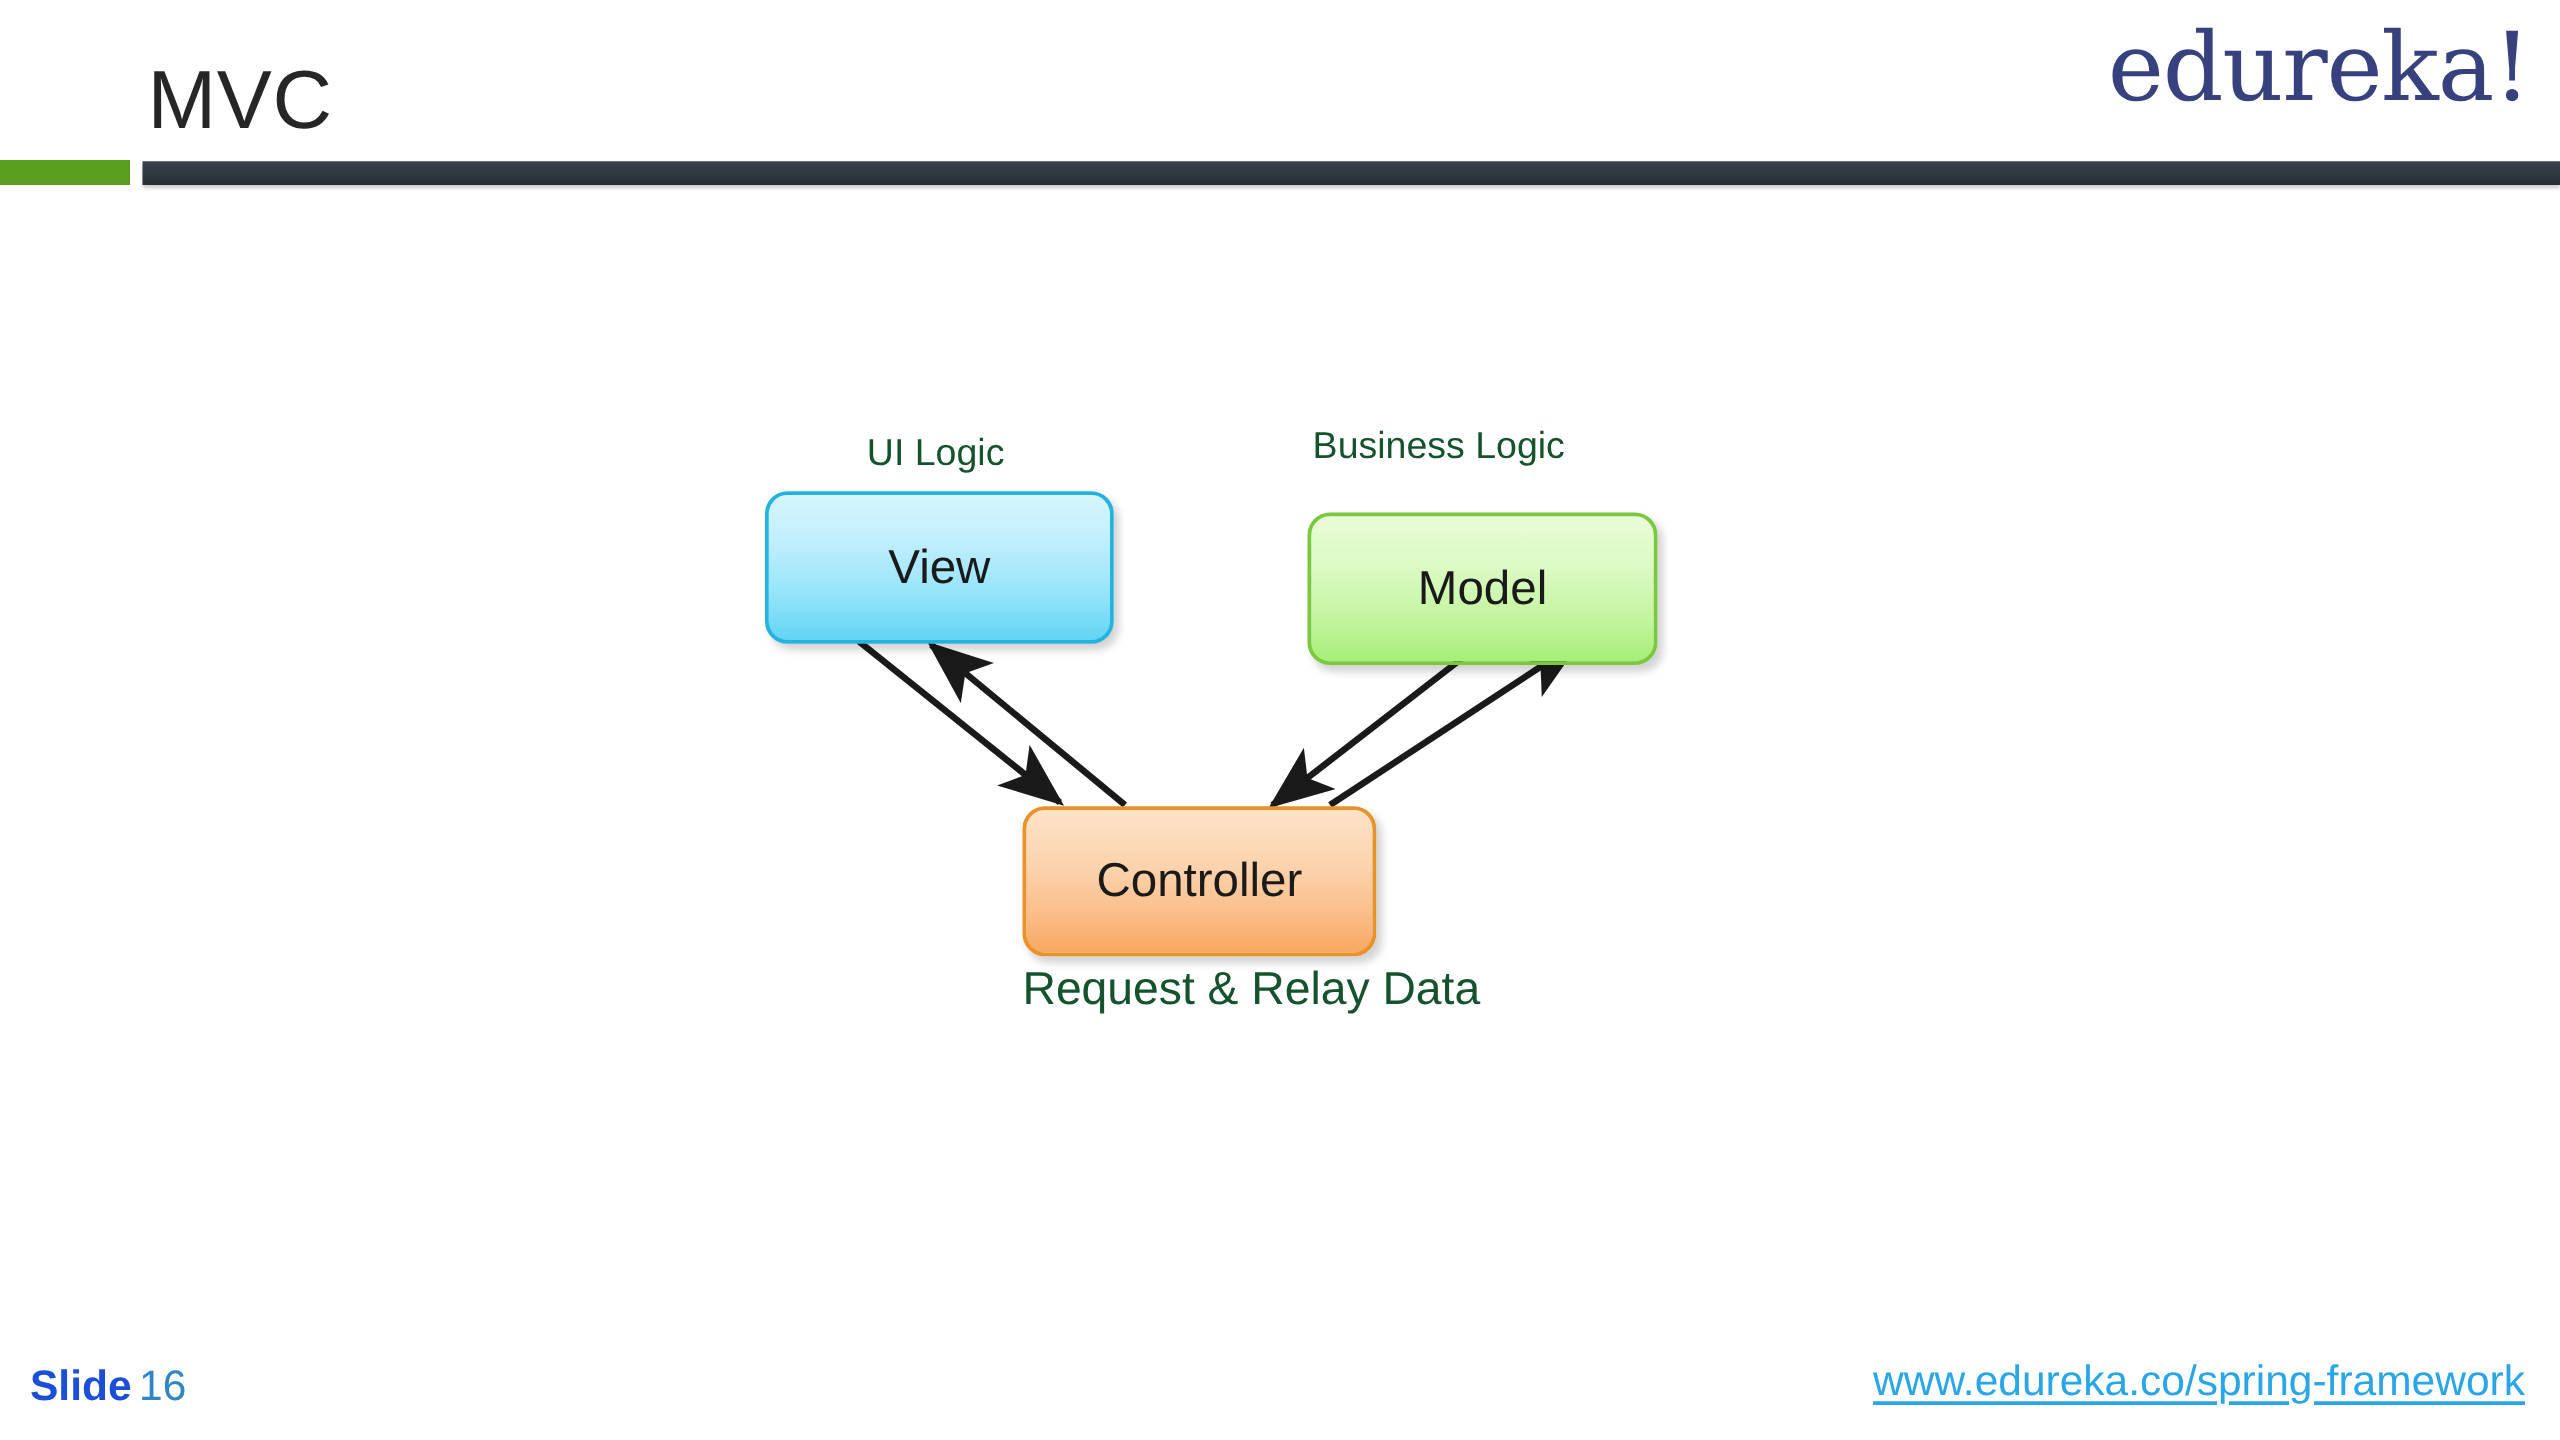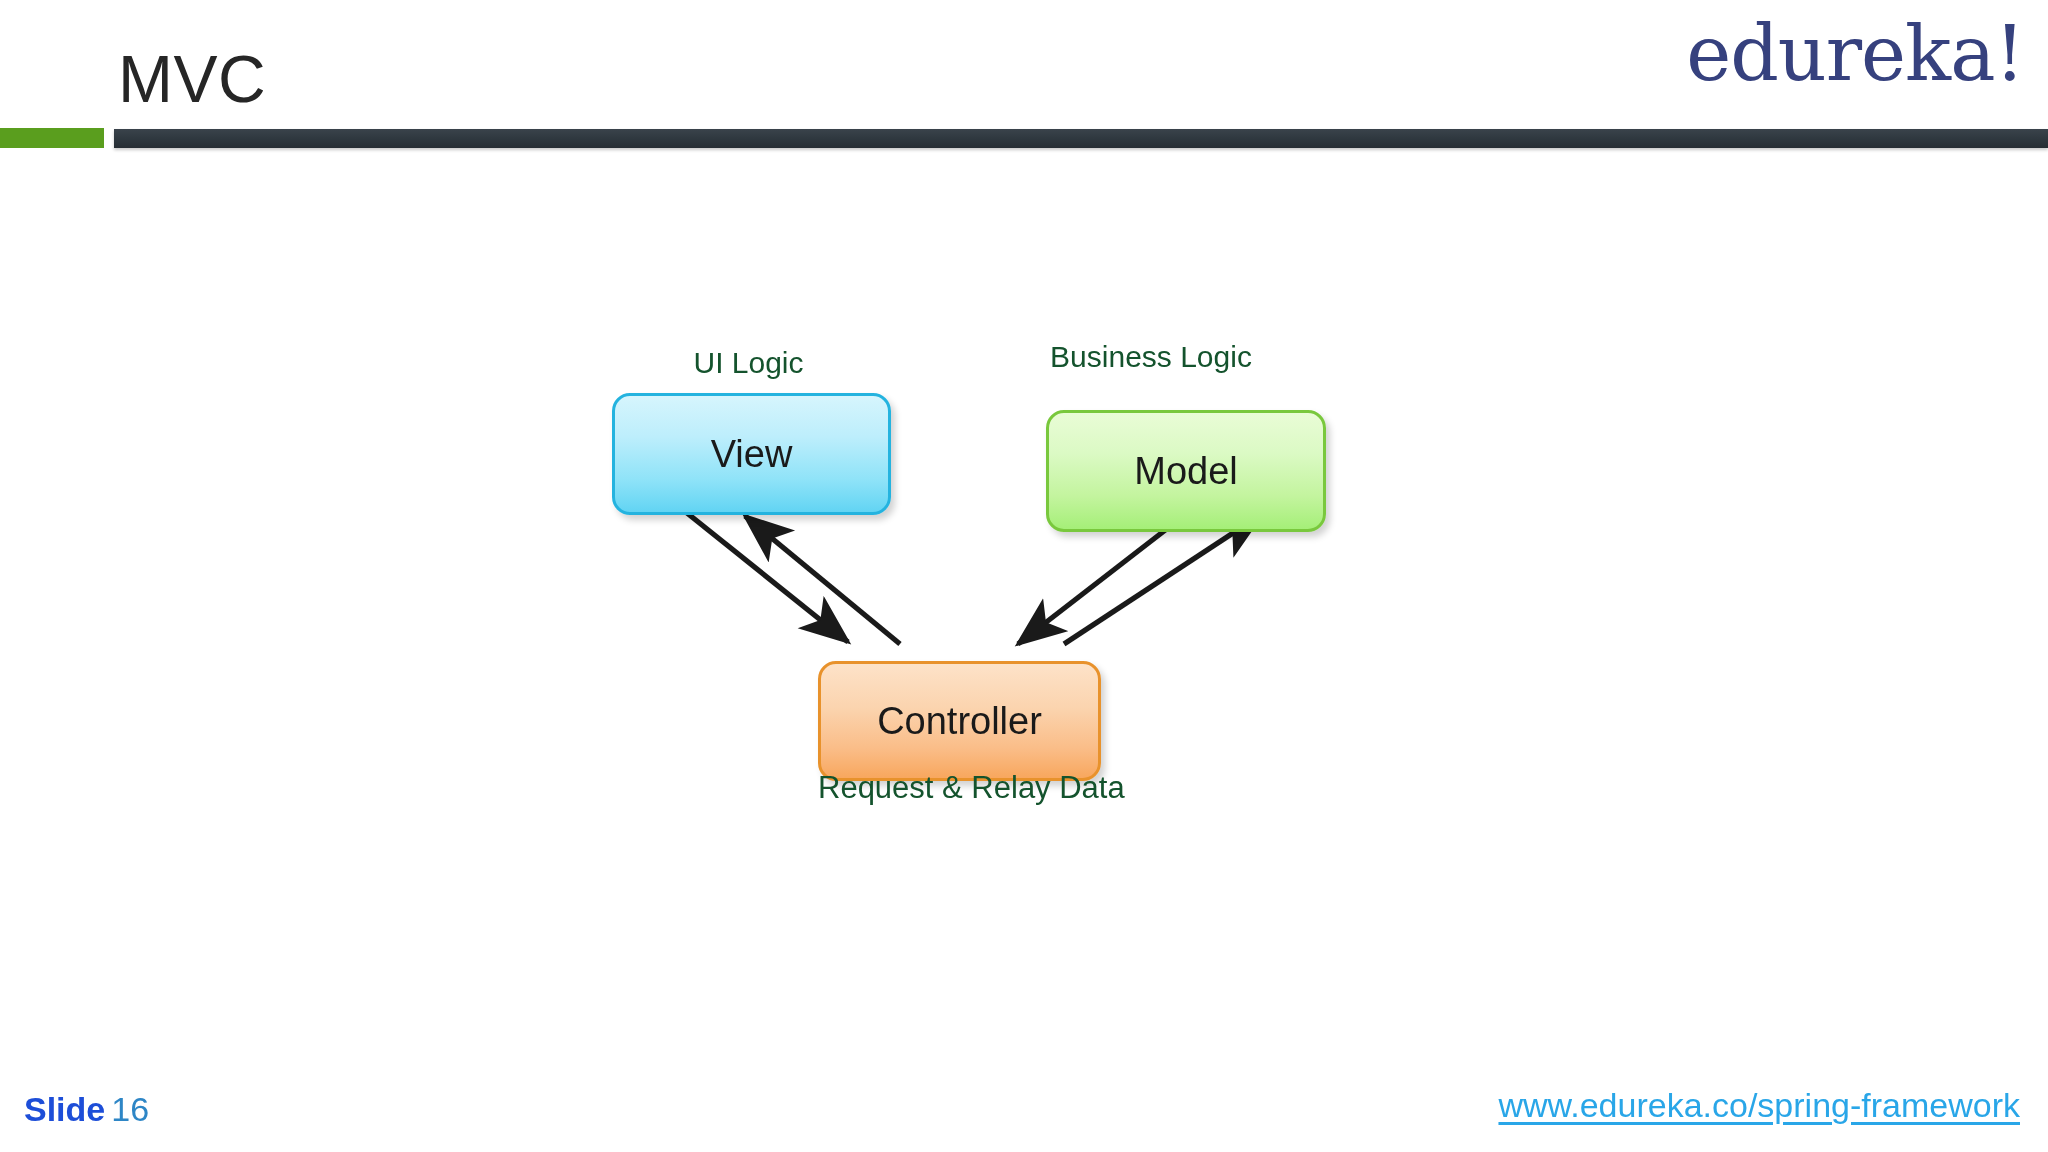--- a/index.html
+++ b/index.html
@@ -121,26 +121,25 @@
     background: linear-gradient(180deg, #e9fcd6 0%, #dbfac4 35%, #c3f49e 72%, #a5ef78 100%);
   }
 
   #node-controller {
     left: 818px;
     top: 495px;
     width: 277px;
     height: 114px;
     border: 3px solid #e8922c;
     background: linear-gradient(180deg, #fde2c8 0%, #fbd4af 38%, #fabd88 74%, #f8a75e 100%);
-    margin-top: 16px;
   }
 
   #label-ui-logic   { left: 612px; top: 196px; width: 273px; }
   #label-biz-logic  { left: 1014px; top: 190px; width: 274px; }
-  #label-request    { left: 818px; top: 620px; width: 277px; font-size: 31px; }
+  #label-request    { left: 818px; top: 620px; width: 277px; font-size: 37px; }
 
   
   #footer-slide {
     position: absolute;
     left: 24px;
     bottom: 26px;
     font-size: 34px;
     line-height: 1;
     white-space: nowrap;
     color: #1f7bc1;

